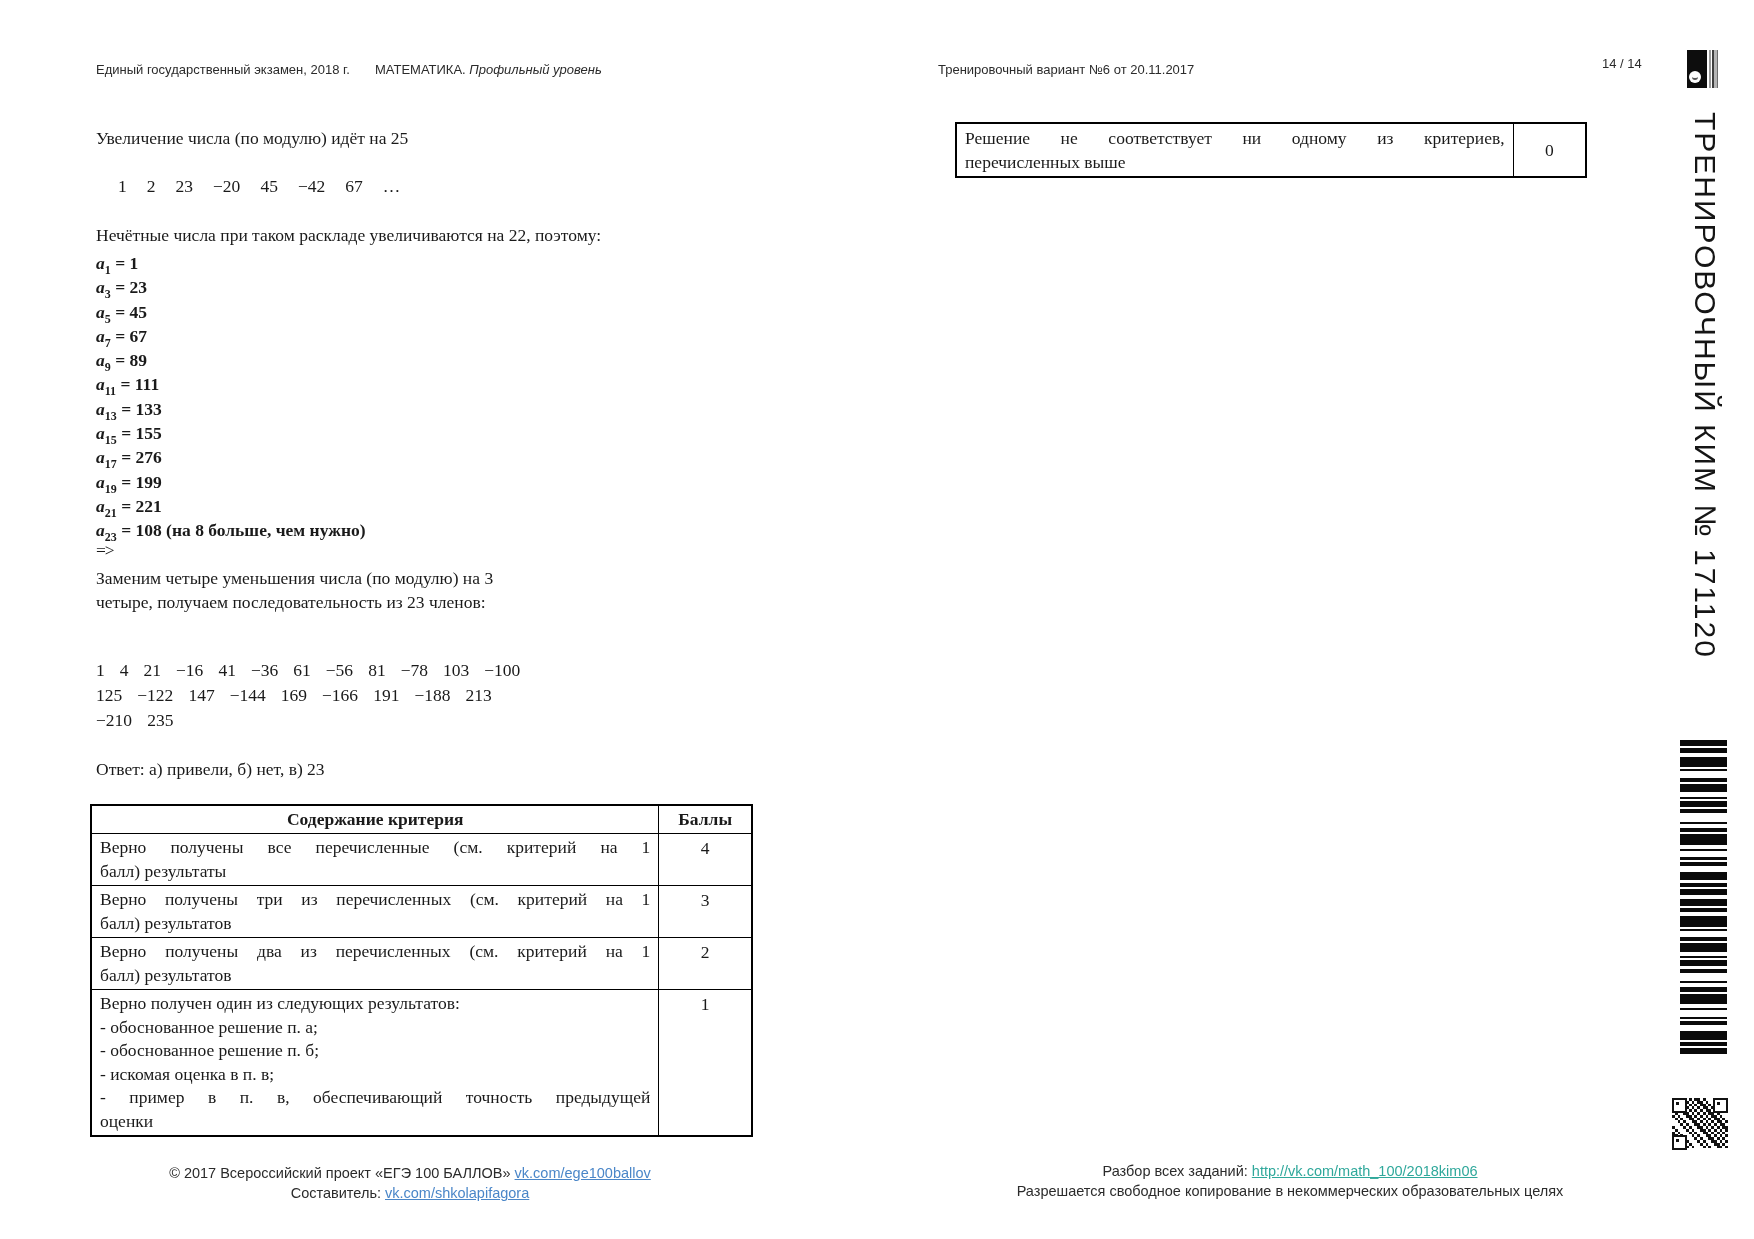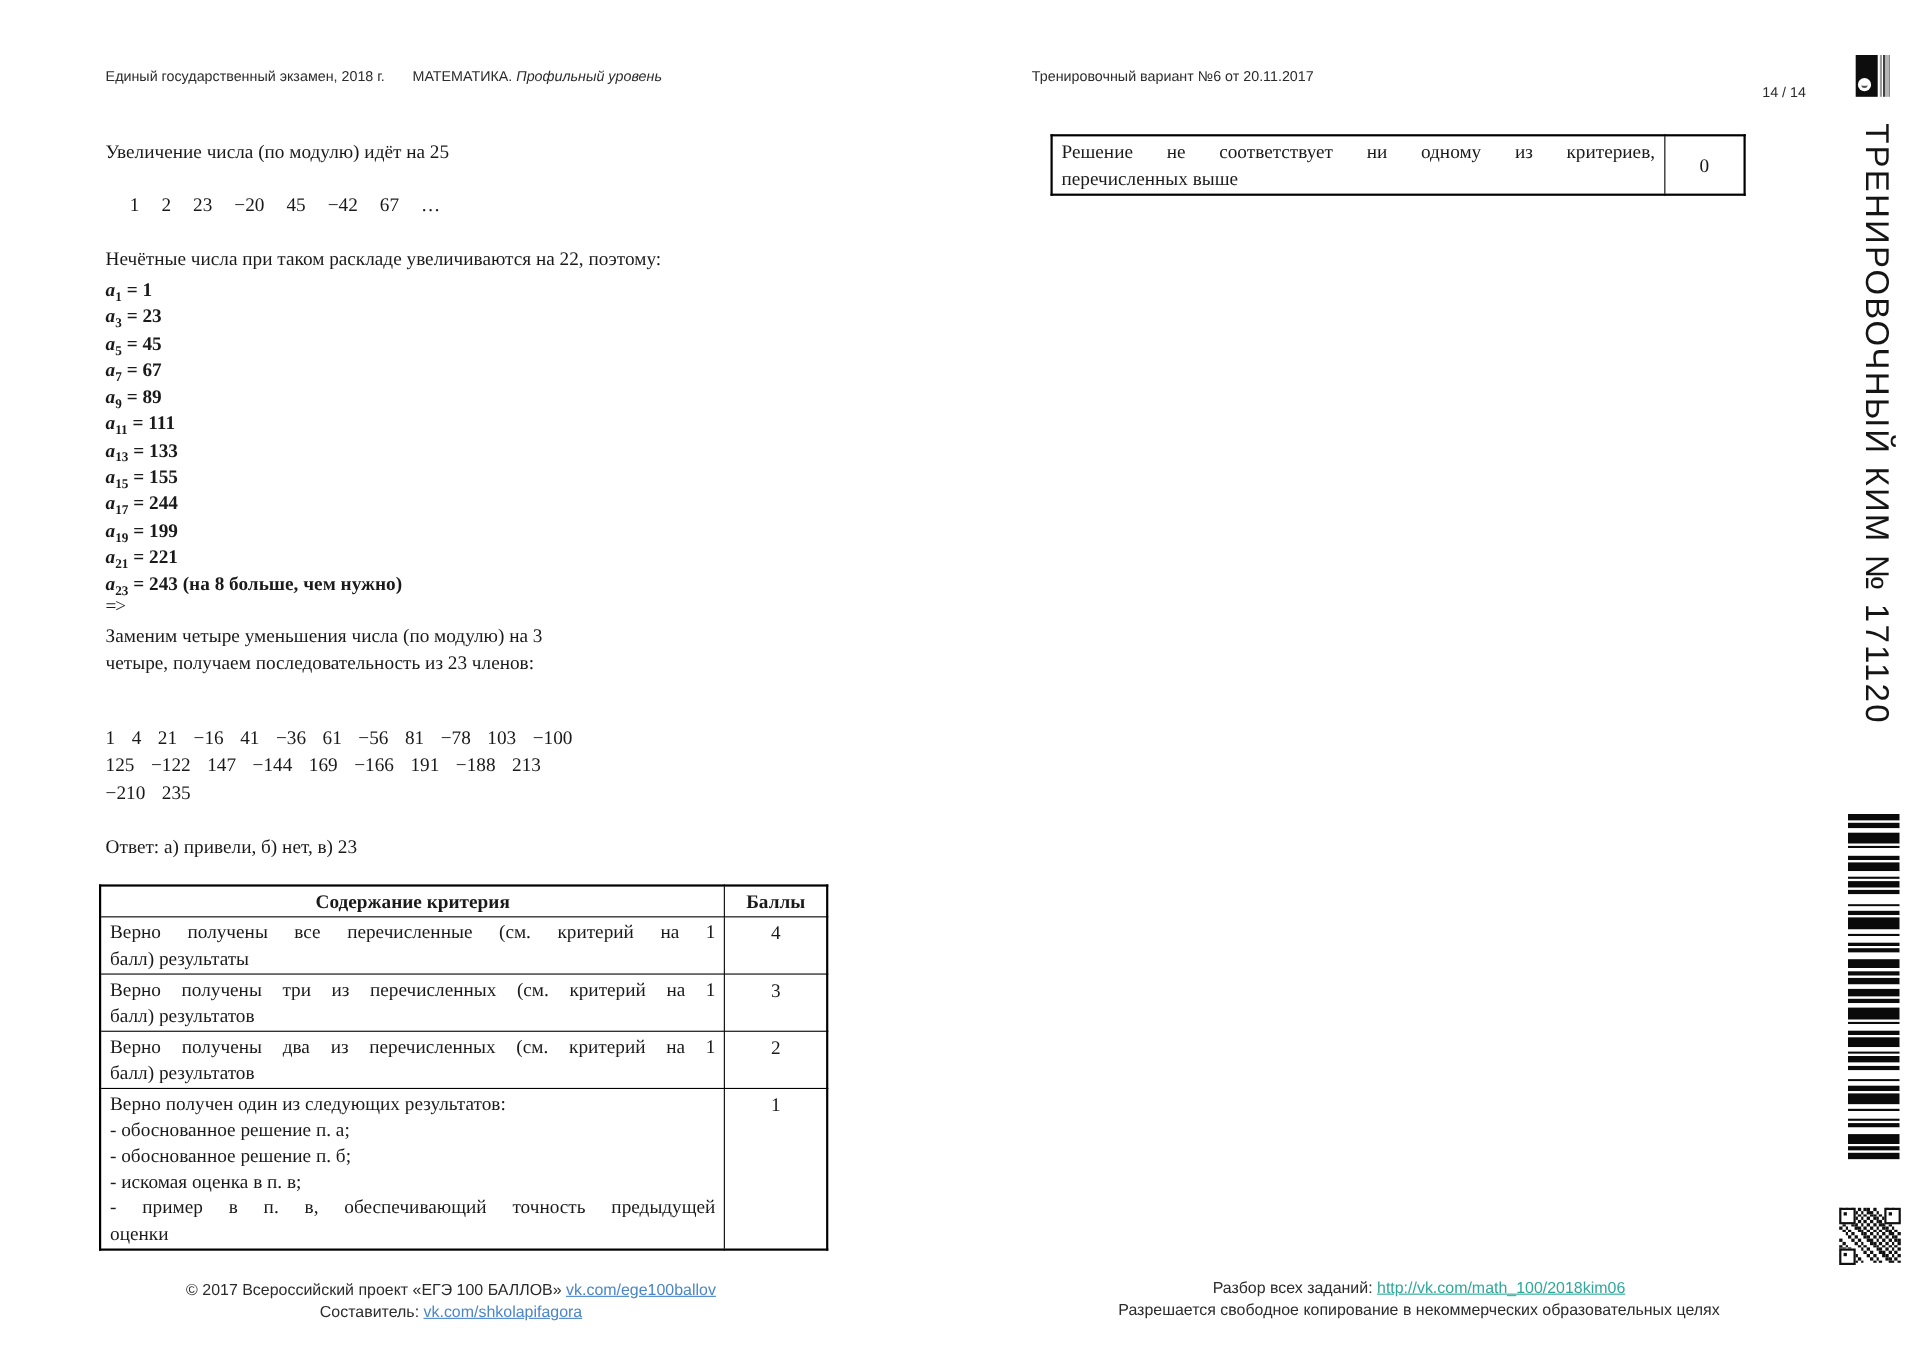--- a/index.html
+++ b/index.html
@@ -6,21 +6,21 @@
   body{
     width:1754px;height:1239px;position:relative;background:#ffffff;
     font-family:"Liberation Serif",serif;color:#1a1a1a;overflow:hidden;
   }
   
   .hdr{position:absolute;top:62px;font-family:"Liberation Sans",sans-serif;
        font-size:13px;color:#2b2b2b;white-space:nowrap;}
   #hdr-left{left:96px;}
   #hdr-center{left:375px;}
   #hdr-right{left:938px;}
-  #hdr-page{left:1602px;top:76px;}
+  #hdr-page{left:1602px;top:56px;}
   
   #vertical-kim{
     position:absolute;left:1722px;top:112px;transform:rotate(90deg);
     transform-origin:0 0;font-family:"Liberation Sans",sans-serif;
     font-size:30px;letter-spacing:2px;white-space:nowrap;color:#151515;
   }
   #logo{position:absolute;left:1687px;top:50px;width:31px;height:38px;}
   #logo .blk{position:absolute;left:0;top:0;width:20px;height:38px;background:#0d0d0d;}
   #logo .circ{position:absolute;left:2px;top:21px;width:12px;height:12px;background:#fff;border-radius:50%;}
   #logo .circ:after{content:"";position:absolute;left:3px;top:3px;width:6px;height:4px;
@@ -358,24 +358,24 @@
 <div class="body-text" id="odd-note">Нечётные числа при таком раскладе увеличиваются на 22, поэтому:</div>
 <div id="a-terms">
     <div class="aterm"><i>a</i><sub>1</sub><span> = 1</span></div>
     <div class="aterm"><i>a</i><sub>3</sub><span> = 23</span></div>
     <div class="aterm"><i>a</i><sub>5</sub><span> = 45</span></div>
     <div class="aterm"><i>a</i><sub>7</sub><span> = 67</span></div>
     <div class="aterm"><i>a</i><sub>9</sub><span> = 89</span></div>
     <div class="aterm"><i>a</i><sub>11</sub><span> = 111</span></div>
     <div class="aterm"><i>a</i><sub>13</sub><span> = 133</span></div>
     <div class="aterm"><i>a</i><sub>15</sub><span> = 155</span></div>
-    <div class="aterm"><i>a</i><sub>17</sub><span> = 244</span></div>
+    <div class="aterm"><i>a</i><sub>17</sub><span> = 276</span></div>
     <div class="aterm"><i>a</i><sub>19</sub><span> = 199</span></div>
     <div class="aterm"><i>a</i><sub>21</sub><span> = 221</span></div>
-    <div class="aterm"><i>a</i><sub>23</sub><span> = 243 (на 8 больше, чем нужно)</span></div>
+    <div class="aterm"><i>a</i><sub>23</sub><span> = 108 (на 8 больше, чем нужно)</span></div>
   </div>
 <div id="arrow">=&gt;</div>
 <div id="replace-para">
     <div class="ln">Заменим четыре уменьшения числа (по модулю) на 3</div>
     <div class="ln">четыре, получаем последовательность из 23 членов:</div>
   </div>
 <div class="seqline g14" id="seq2a"><span>1</span><span>4</span><span>21</span><span>−16</span><span>41</span><span>−36</span><span>61</span><span>−56</span><span>81</span><span>−78</span><span>103</span><span>−100</span></div>
 <div class="seqline g14" id="seq2b"><span>125</span><span>−122</span><span>147</span><span>−144</span><span>169</span><span>−166</span><span>191</span><span>−188</span><span>213</span></div>
 <div class="seqline g14" id="seq2c"><span>−210</span><span>235</span></div>
 <div class="body-text" id="answer">Ответ: а) привели, б) нет, в) 23</div>

